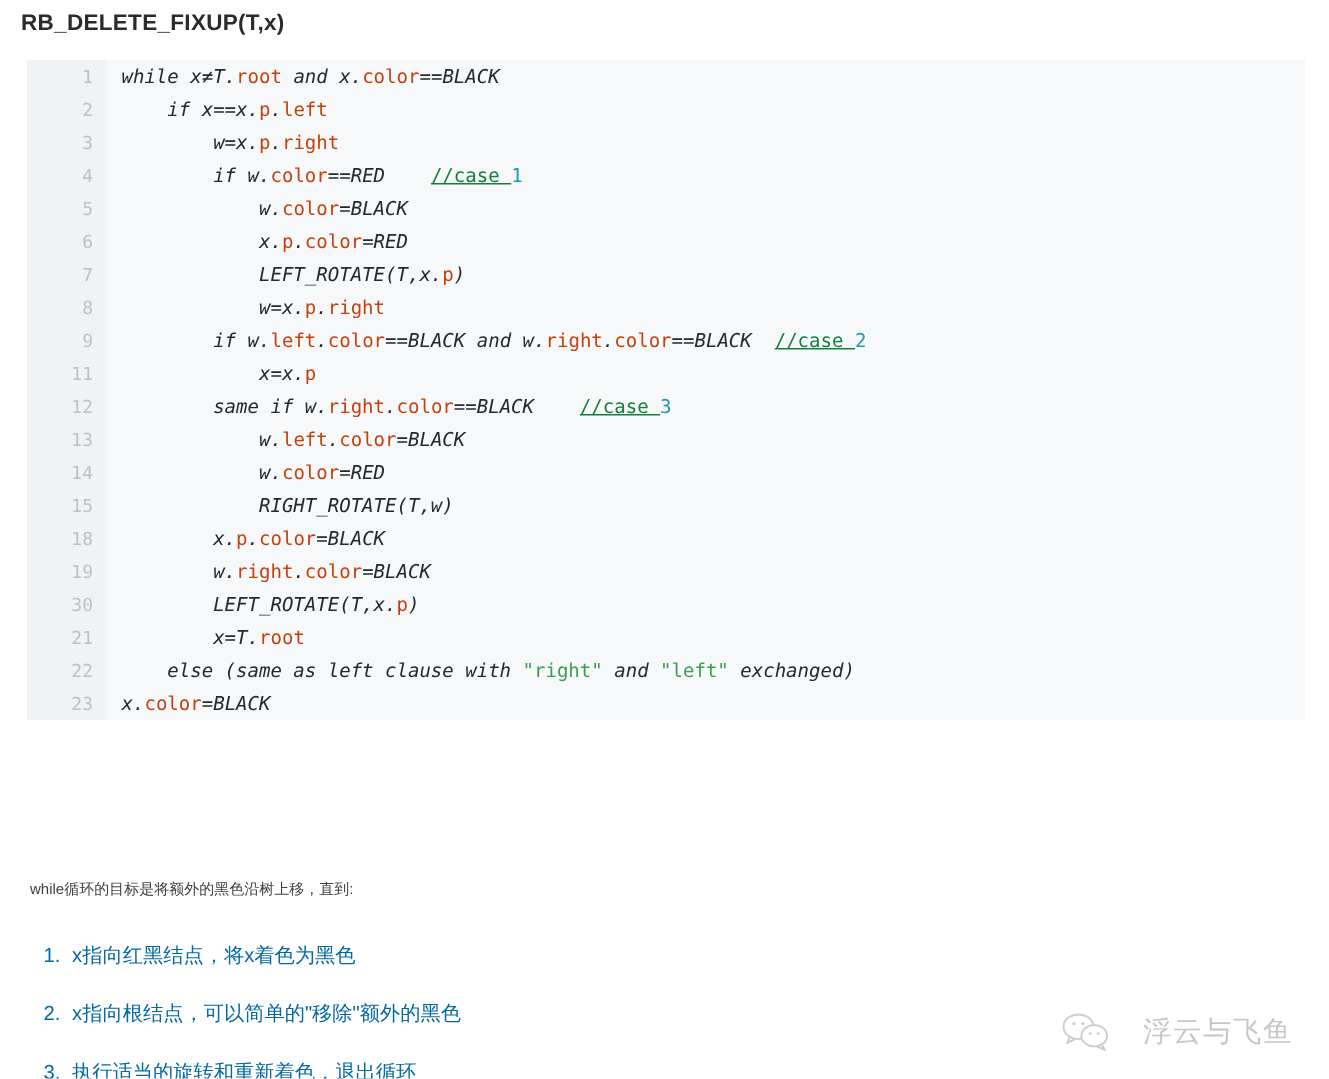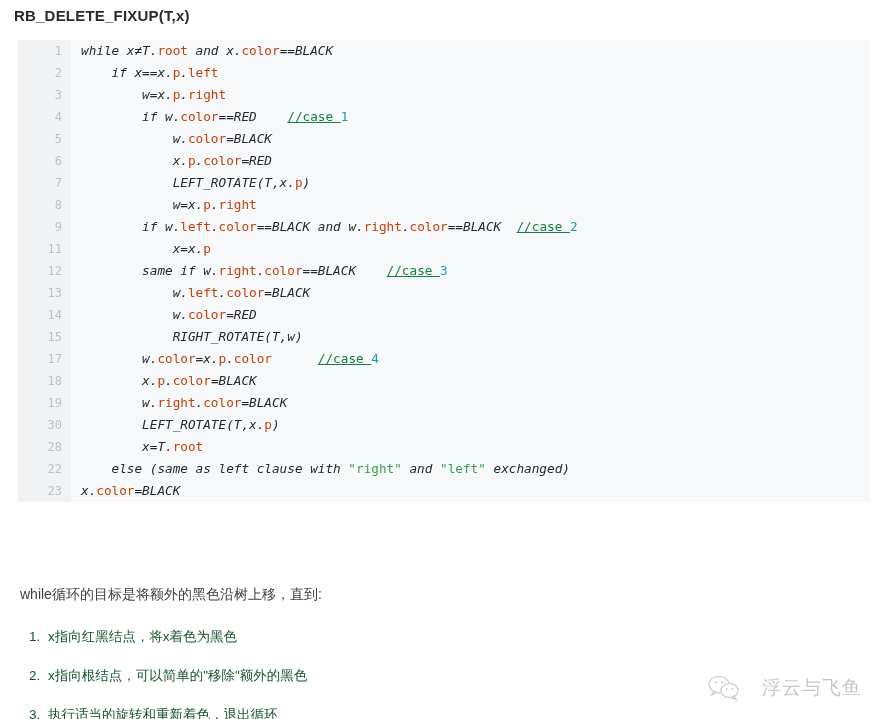--- a/index.html
+++ b/index.html
@@ -71,33 +71,33 @@
   .tok-plain { color: #24292e; font-style: italic; }
 
   
   .prose {
     position: absolute;
     left: 20px;
     top: 583px;
     width: 700px;
   }
   .para {
-    font-size: 14px;
+    font-size: 10px;
     color: #3f3f3f;
     line-height: 22px;
     margin: 0;
   }
   .ordered-list {
     margin: 22px 0 0 0;
     padding-left: 24px;
     list-style: decimal;
   }
   .ordered-list li {
     font-size: 13.5px;
-    color: #14532d;
+    color: #0369a1;
     line-height: 20px;
     margin-bottom: 19px;
     padding-left: 4px;
   }
 
   
   .watermark {
     position: absolute;
     right: 24px;
     bottom: 16px;
@@ -173,37 +173,33 @@
         </tr>
         <tr>
           <td class="gutter-cell">14</td>
           <td class="code-cell"><span class="tok-plain">            w.</span><span class="tok-prop">color</span><span class="tok-plain">=RED</span></td>
         </tr>
         <tr>
           <td class="gutter-cell">15</td>
           <td class="code-cell"><span class="tok-plain">            RIGHT_ROTATE(T,w)</span></td>
         </tr>
         <tr>
-          <td class="gutter-cell">17</td>
-          <td class="code-cell"><span class="tok-plain">        w.</span><span class="tok-prop">color</span><span class="tok-plain">=x.</span><span class="tok-prop">p</span><span class="tok-plain">.</span><span class="tok-prop">color</span><span class="tok-plain">      </span><span class="tok-com">//case </span><span class="tok-num">4</span></td>
-        </tr>
-        <tr>
           <td class="gutter-cell">18</td>
           <td class="code-cell"><span class="tok-plain">        x.</span><span class="tok-prop">p</span><span class="tok-plain">.</span><span class="tok-prop">color</span><span class="tok-plain">=BLACK</span></td>
         </tr>
         <tr>
           <td class="gutter-cell">19</td>
           <td class="code-cell"><span class="tok-plain">        w.</span><span class="tok-prop">right</span><span class="tok-plain">.</span><span class="tok-prop">color</span><span class="tok-plain">=BLACK</span></td>
         </tr>
         <tr>
           <td class="gutter-cell">30</td>
           <td class="code-cell"><span class="tok-plain">        LEFT_ROTATE(T,x.</span><span class="tok-prop">p</span><span class="tok-plain">)</span></td>
         </tr>
         <tr>
-          <td class="gutter-cell">28</td>
+          <td class="gutter-cell">21</td>
           <td class="code-cell"><span class="tok-plain">        x=T.</span><span class="tok-prop">root</span></td>
         </tr>
         <tr>
           <td class="gutter-cell">22</td>
           <td class="code-cell"><span class="tok-plain">    else (same as left clause with </span><span class="tok-str">"right"</span><span class="tok-plain"> and </span><span class="tok-str">"left"</span><span class="tok-plain"> exchanged)</span></td>
         </tr>
         <tr>
           <td class="gutter-cell">23</td>
           <td class="code-cell"><span class="tok-plain">x.</span><span class="tok-prop">color</span><span class="tok-plain">=BLACK</span></td>
         </tr>

